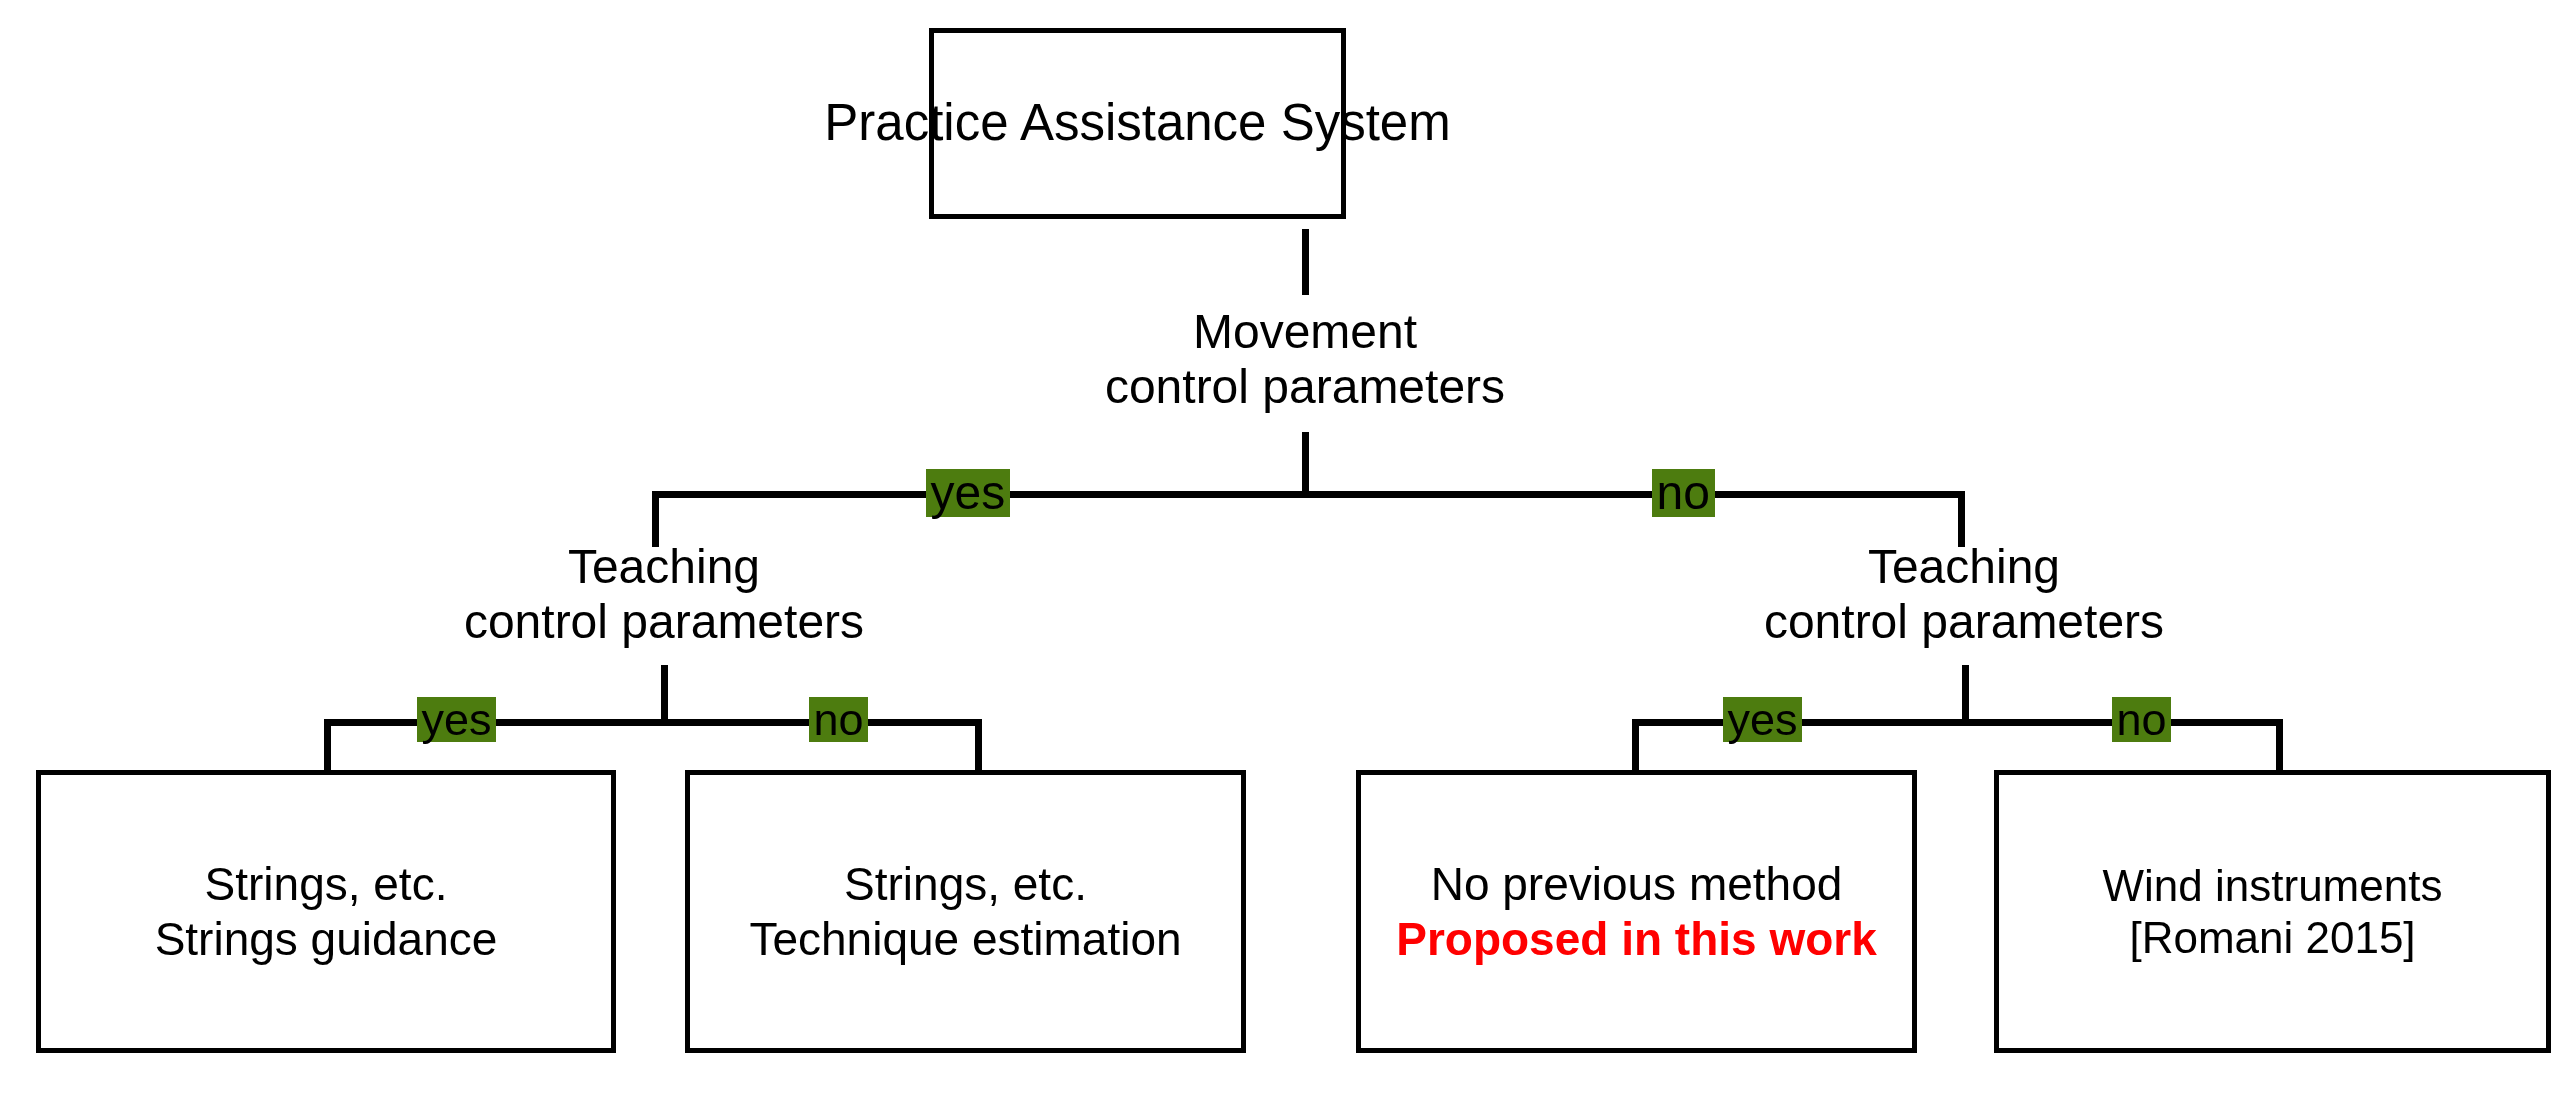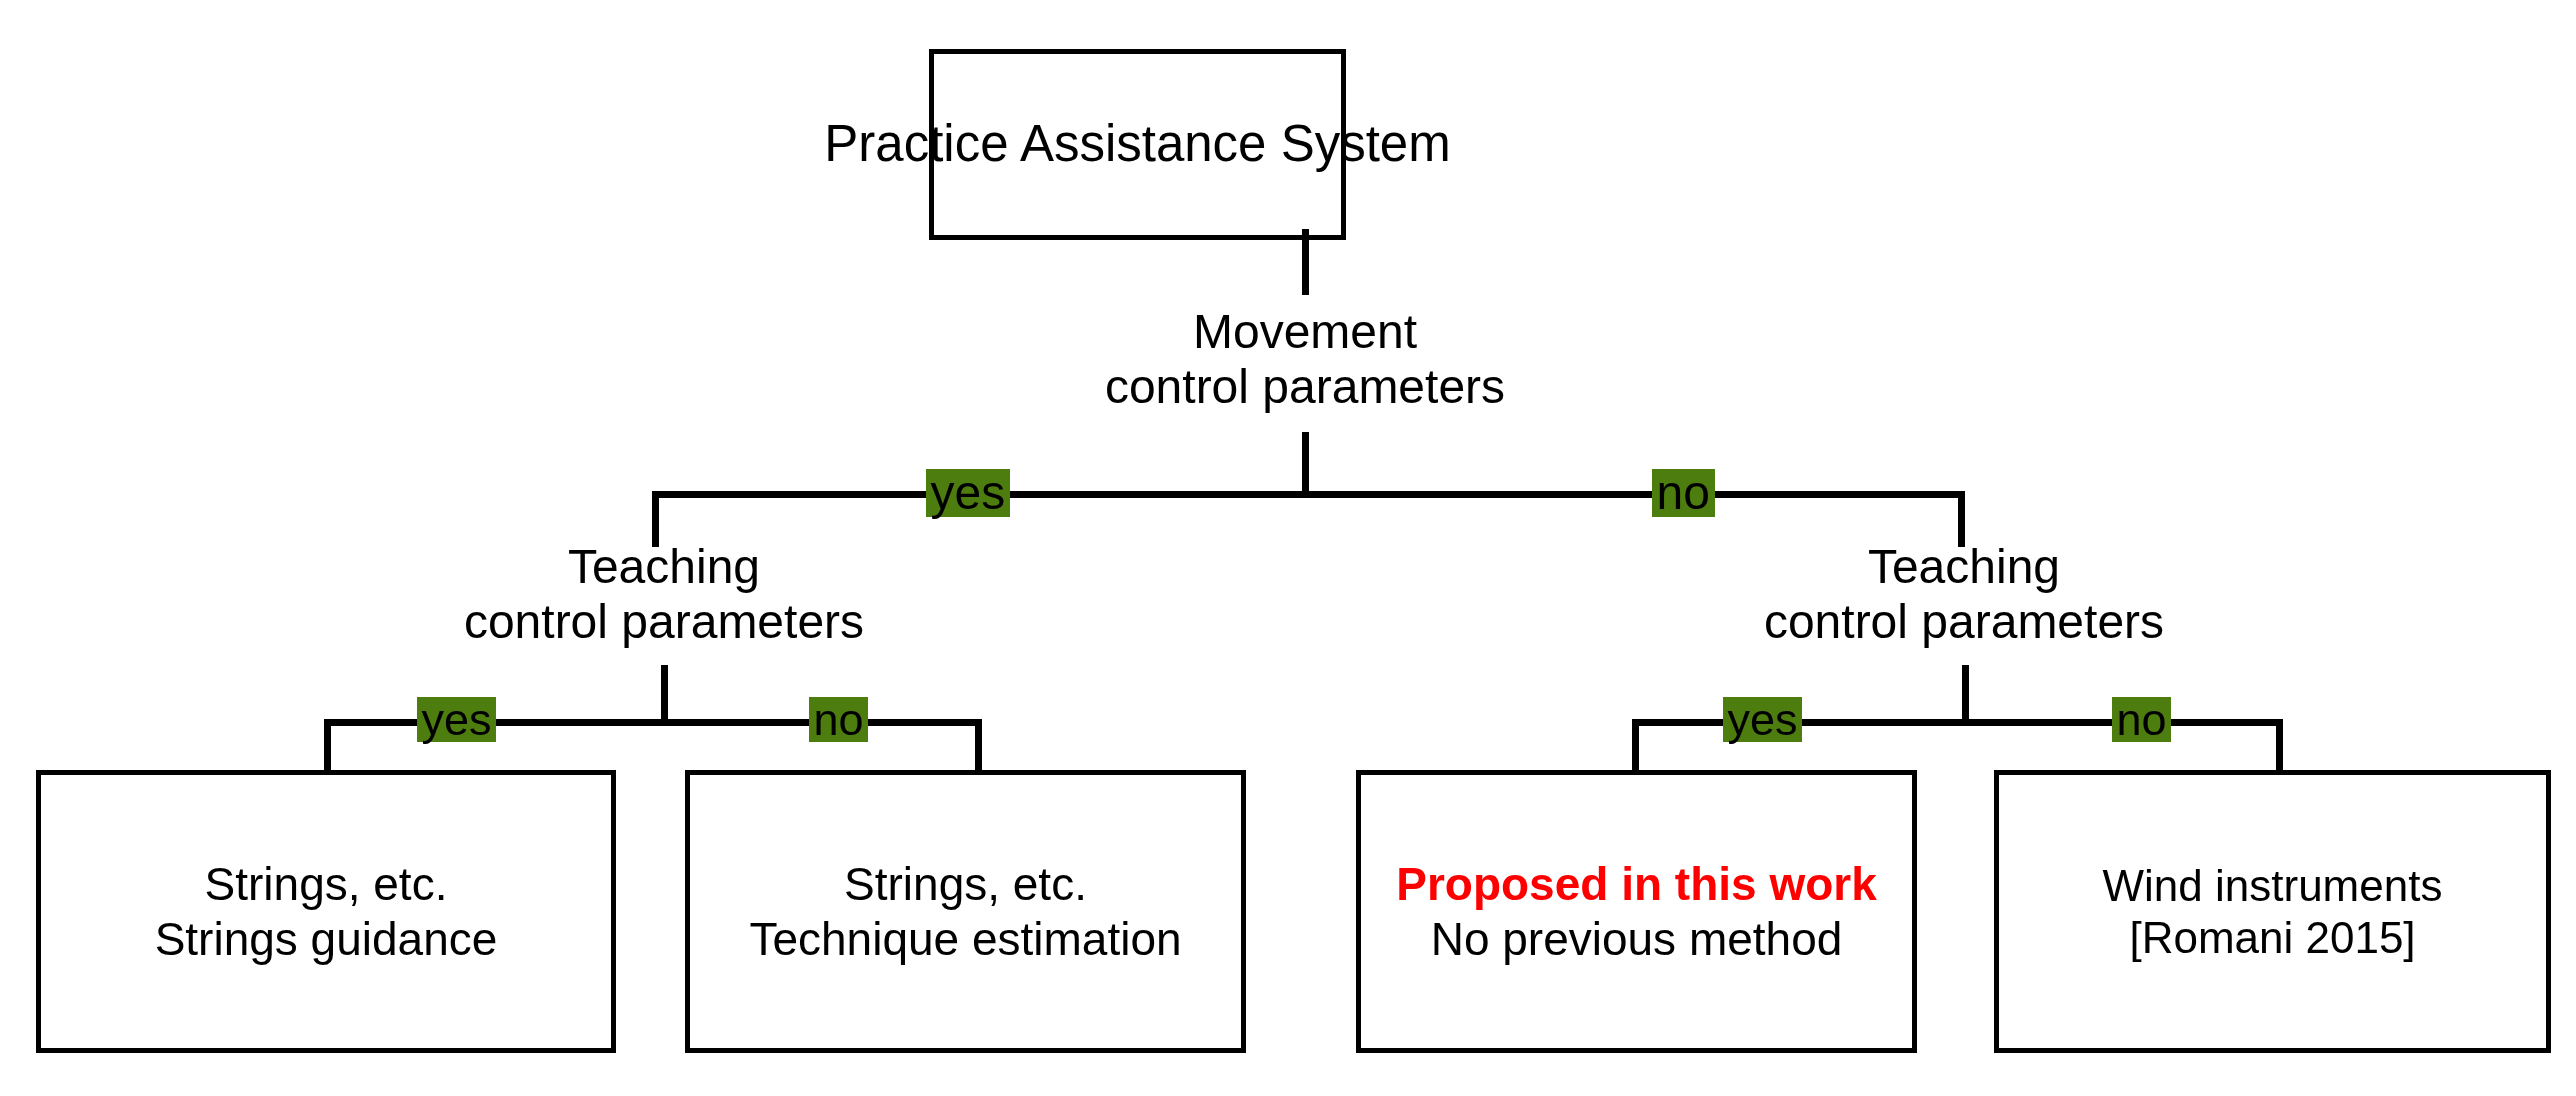--- a/index.html
+++ b/index.html
@@ -28,21 +28,21 @@
     background: #ffffff;
     display: flex;
     flex-direction: column;
     align-items: center;
     justify-content: center;
     text-align: center;
     line-height: 1.18;
   }
   .root-box {
     left: 929px;
-    top: 49px;
+    top: 28px;
     width: 417px;
     height: 191px;
     font-size: 51px;
   }
   .leaf-box {
     top: 770px;
     height: 283px;
     font-size: 46px;
   }
   .leaf-1 { left: 36px;   width: 580px; }
@@ -151,22 +151,22 @@
     <span class="box-line">Strings, etc.</span>
     <span class="box-line">Strings guidance</span>
   </div>
 
   <div class="node-box leaf-box leaf-2">
     <span class="box-line">Strings, etc.</span>
     <span class="box-line">Technique estimation</span>
   </div>
 
   <div class="node-box leaf-box leaf-3">
+    <span class="box-line">No previous method</span>
     <span class="box-line emphasis">Proposed in this work</span>
-    <span class="box-line">No previous method</span>
   </div>
 
   <div class="node-box leaf-box leaf-4">
     <span class="box-line">Wind instruments</span>
     <span class="box-line">[Romani 2015]</span>
   </div>
 
 </div>
 
 

